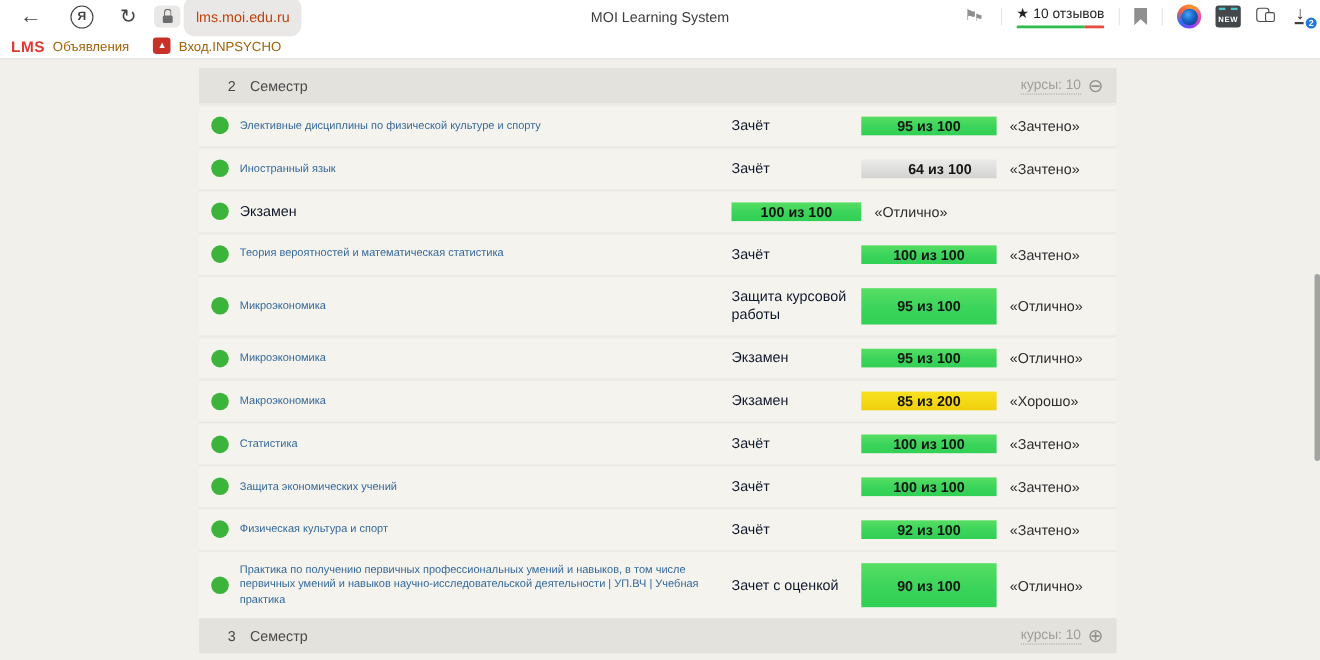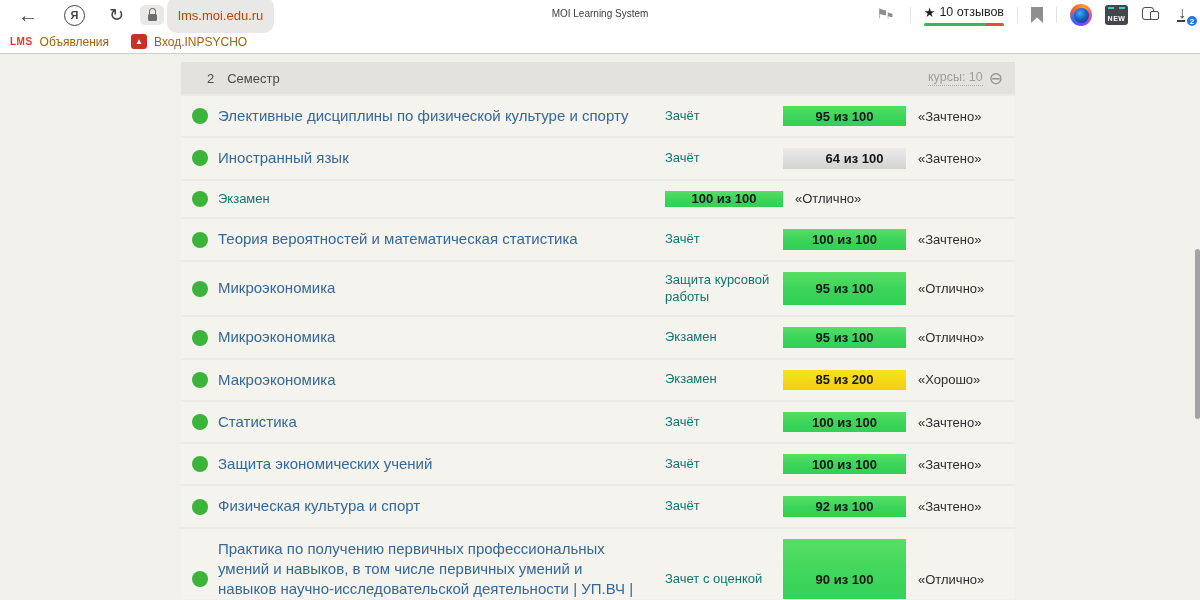--- a/index.html
+++ b/index.html
@@ -17,21 +17,21 @@
                font-size:11px; font-weight:bold; color:#3f3f3f; margin-left:26px; }
   .refresh { font-size:18px; margin-left:24px; line-height:1; }
   .lock-chip { width:24px; height:20px; background:#e9e8e6; border-radius:5px; margin-left:16px;
                display:flex; align-items:center; justify-content:center; position:relative; }
   .lock-body { width:9px; height:7px; background:#6d6d6d; border-radius:1.5px; margin-top:4px; }
   .lock-shackle { position:absolute; top:3px; width:7px; height:7px; border:1.6px solid #6d6d6d;
                   border-bottom:none; border-radius:4px 4px 0 0; }
   .url-chip { height:36px; background:#e9e8e6; border-radius:10px; margin-left:3px;
               display:flex; align-items:center; padding:0 11px; font-size:13px; color:#c2410c; cursor:text; }
   .page-title { position:absolute; left:50%; transform:translateX(-50%); top:8px;
-                font-size:10px; color:#3c3c3c; white-space:nowrap; }
+                font-size:13px; color:#3c3c3c; white-space:nowrap; }
   .right-cluster { position:absolute; right:4px; top:0; height:30px; display:flex; align-items:center; gap:13px; }
   .vsep { width:1px; height:16px; background:#e3e3e3; }
   .pins-icon { position:relative; width:20px; height:18px; color:#8e8e8e; }
   .pins-icon .p1 { position:absolute; left:0; top:0; font-size:13px; }
   .pins-icon .p2 { position:absolute; left:9px; top:5px; font-size:9px; }
   .reviews { display:flex; flex-direction:column; cursor:pointer; }
   .reviews-line { display:flex; align-items:center; gap:4px; font-size:12.5px; color:#1f1f1f; }
   .reviews-line .star { font-size:13px; color:#1f1f1f; }
   .reviews-bar { display:flex; height:3px; margin-top:3px; border-radius:2px; overflow:hidden; }
   .reviews-bar .seg-good { width:78%; background:#2ebd4e; }
@@ -54,21 +54,21 @@
                    border:1.6px solid #4a4a4a; border-radius:2px; background:#fff; }
   .download { position:relative; width:20px; height:22px; cursor:pointer; margin-right:2px; }
   .download .arrow { font-size:16px; color:#3f3f3f; position:absolute; left:4px; top:0; }
   .download .base { position:absolute; left:3px; bottom:4px; width:12px; height:2px; background:#3f3f3f; }
   .download .badge { position:absolute; right:-5px; bottom:-2px; width:14px; height:14px;
                      background:#1f78e0; border:2px solid #fff; border-radius:50%;
                      color:#fff; font-size:8px; font-weight:bold;
                      display:flex; align-items:center; justify-content:center; }
   .bookmarks-bar { height:23px; display:flex; align-items:center; padding-left:10px; background:#fff; }
   .bm-item { display:flex; align-items:center; gap:7px; cursor:pointer; }
-  .lms-logo { color:#e03a2f; font-weight:bold; font-size:10px; letter-spacing:0.5px; }
+  .lms-logo { color:#e03a2f; font-weight:bold; font-size:14px; letter-spacing:0.5px; }
   .bm-label { font-size:12px; color:#a16207; }
   .inpsycho-icon { width:16px; height:15px; background:#c73127; border-radius:3px; margin-left:22px;
                    display:flex; align-items:center; justify-content:center;
                    color:#fff; font-size:8px; }
 
   
   .page { position:relative; width:1200px; height:545px; background:#f1f0ea; overflow:hidden; }
   .grades-table { position:absolute; left:181px; top:8px; width:834px; }
   .sem-bar { height:32px; background:#e3e2dc; display:flex; align-items:center;
              padding:0 12px; font-size:13px; color:#4a4a4a; }
@@ -76,22 +76,22 @@
   .sem-label { margin-left:13px; }
   .courses-toggle { margin-left:auto; display:flex; align-items:center; cursor:pointer; }
   .courses-label { color:#9f9f99; font-size:12.5px; border-bottom:1px dotted #aaaaa4; padding-bottom:1px; }
   .toggle-glyph { font-size:17px; color:#92928c; margin-left:6px; line-height:1; }
 
   .course-row { display:grid; grid-template-columns:37px 447px 118px 123px 1fr;
                 background:#f4f3ee; border-top:2px solid #eceae5; min-height:37px;
                 align-items:center; padding:10px 0; }
   .dot-cell { display:flex; justify-content:center; }
   .status-dot { width:16px; height:16px; border-radius:50%; background:#3cb43c; }
-  .course-title { font-size:15px; color:#35689a; line-height:1.35; padding-right:22px; cursor:pointer; }
-  .exam-type { font-size:13px; color:#0f766e; line-height:1.3; padding-right:12px; }
+  .course-title { font-size:10px; color:#35689a; line-height:1.35; padding-right:22px; cursor:pointer; }
+  .exam-type { font-size:13px; color:#0f172a; line-height:1.3; padding-right:12px; }
   .badge-cell { align-self:stretch; display:flex; align-items:center; justify-content:center;
                 font-size:13px; font-weight:bold; color:#151515; }
   .badge-green  { background:linear-gradient(180deg,#57de63 0%,#3ad45b 55%,#31d054 100%); }
   .badge-yellow { background:linear-gradient(180deg,#f8e120 0%,#f0d00e 100%); }
   .badge-gray   { background:linear-gradient(180deg,#ebebe9 0%,#d3d3d1 100%);padding-left:20px; }
   .grade-text { font-size:13px; color:#2e2e2e; padding-left:12px; }
 
   .scroll-thumb { position:absolute; right:0; top:195px; width:5px; height:170px;
                   background:#a3a3a3; border-radius:3px; cursor:grab; }
 </style>

